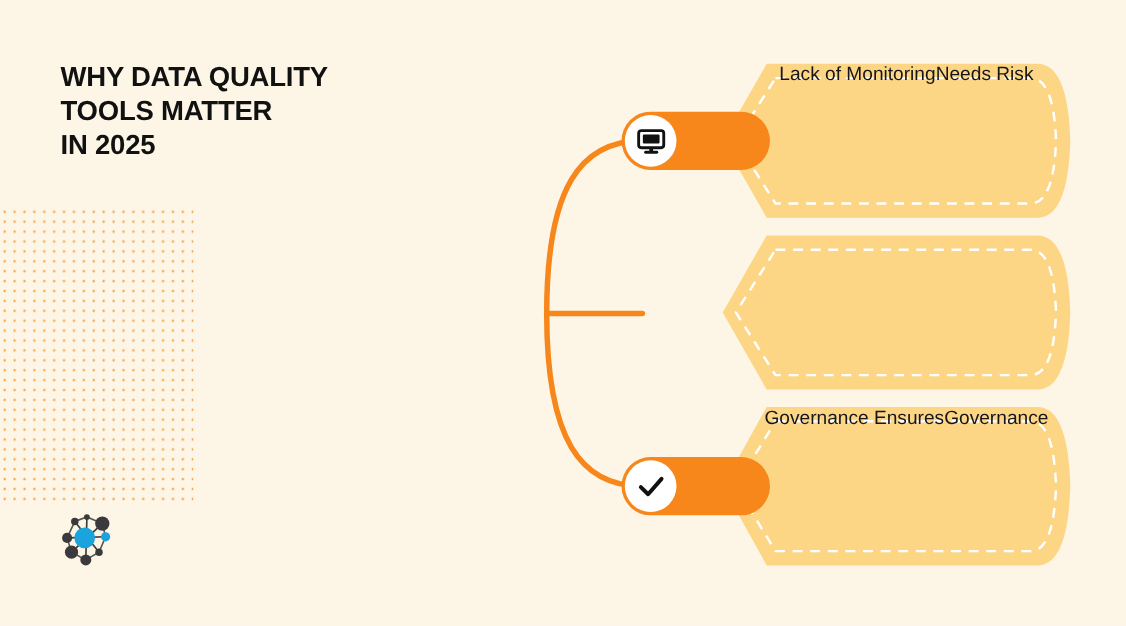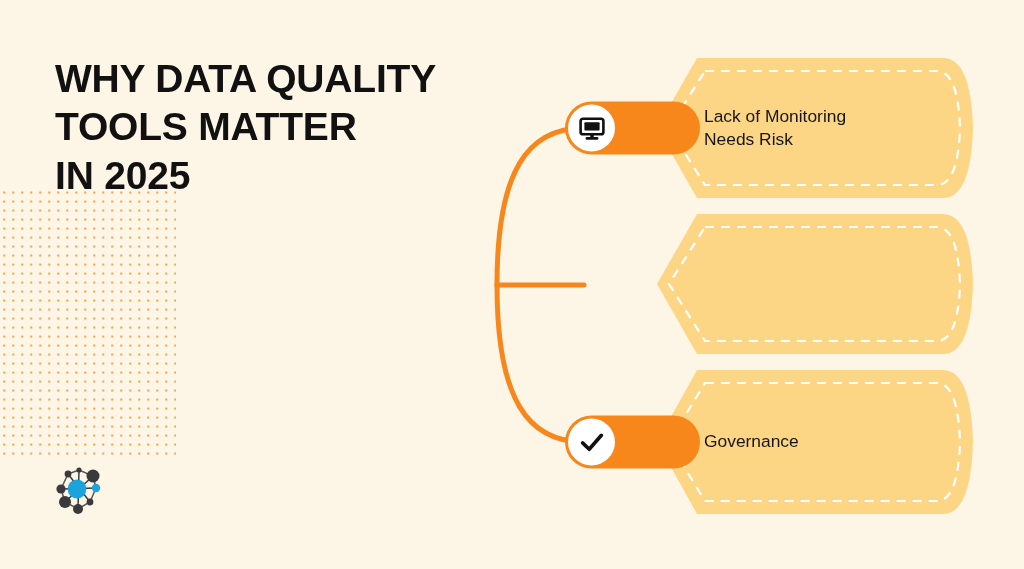--- a/index.html
+++ b/index.html
@@ -32,21 +32,21 @@
     height: 272px;
     pointer-events: none;
   }
 
   
   #headline {
     position: absolute;
     left: 55px;
     top: 55px;
     width: 420px;
-    font-size: 39px;
+    font-size: 25px;
     line-height: 1.24;
     font-weight: 700;
     letter-spacing: -0.2px;
     color: #111111;
     text-transform: uppercase;
     font-family: "Liberation Sans", sans-serif;
   }
   #headline .hl-line { display: block; white-space: nowrap; }
 
   
@@ -86,21 +86,21 @@
     height: 100%;
   }
 
   .card-text {
     position: absolute;
     left: 148px;
     top: 0;
     width: 240px;
     height: 100%;
     display: flex;
-    flex-direction: column;
+    flex-direction: row;
     justify-content: center;
     font-size: 17.4px;
     line-height: 1.33;
     color: #16161a;
     font-weight: 400;
   }
   .card-text .tline { display: block; white-space: nowrap; }
 
   
   .pill {
@@ -224,17 +224,18 @@
 
     <div class="pill">
       <div class="pill-circle">
         <svg width="28" height="28" viewBox="0 0 28 28" xmlns="http://www.w3.org/2000/svg" aria-hidden="true">
           <path d="M4.6 14.4 L11.2 20.8 L23.4 6.8" fill="none" stroke="#111111" stroke-width="3.6" stroke-linecap="round" stroke-linejoin="round"></path>
         </svg>
       </div>
     </div>
 
     <div class="card-text">
+      <span class="tline">Governance Ensures</span>
       <span class="tline">Governance</span>
     </div>
   </div>
 
 </div>
 
 </body></html>

